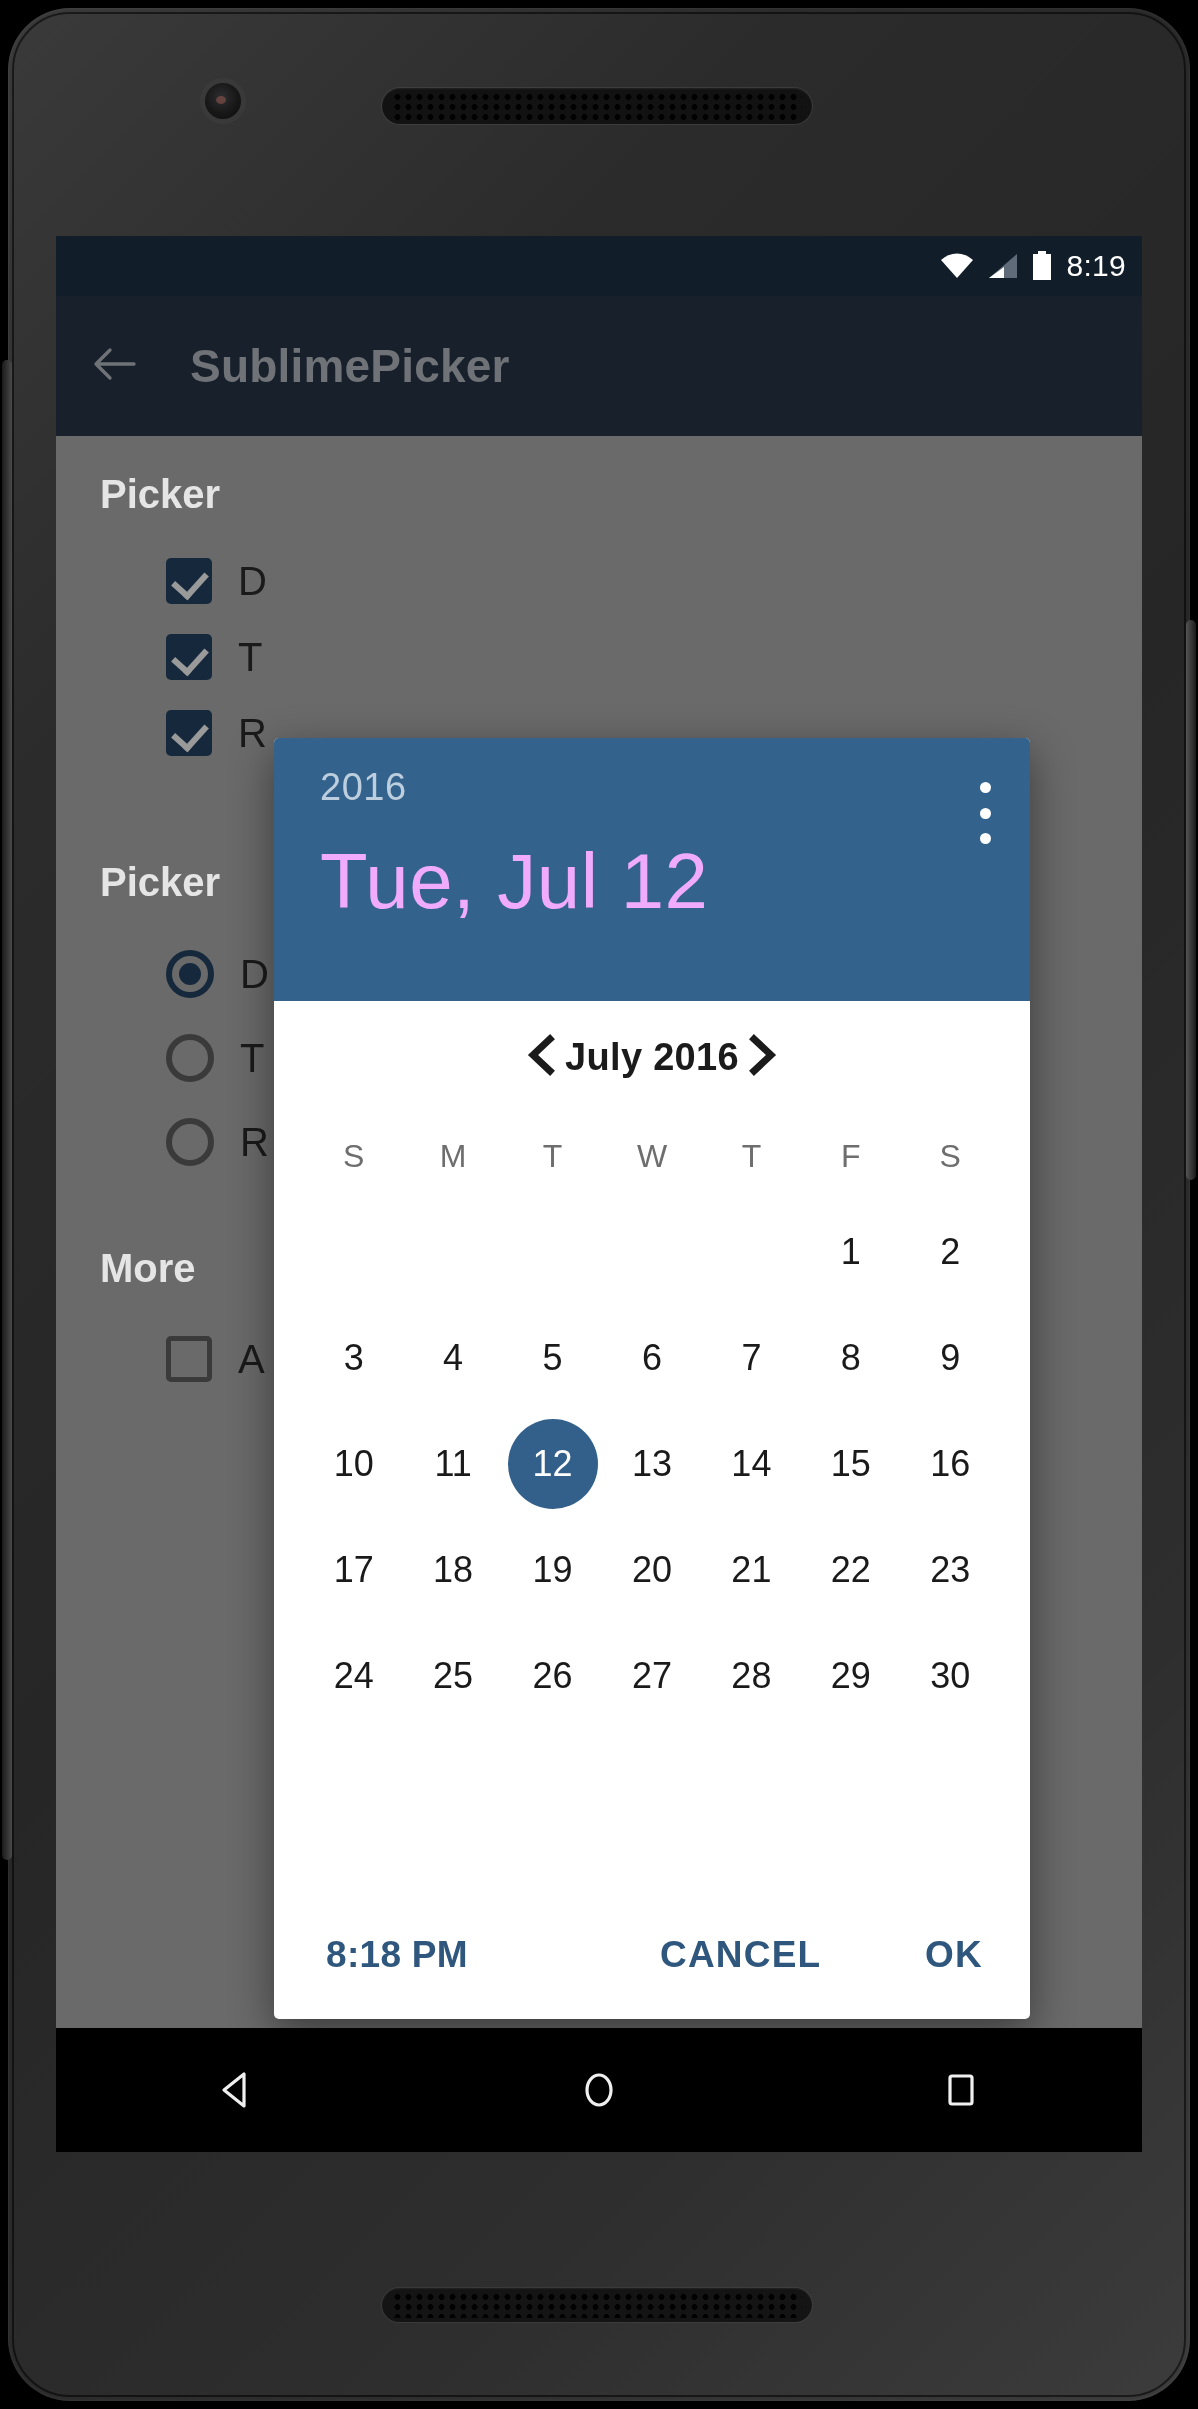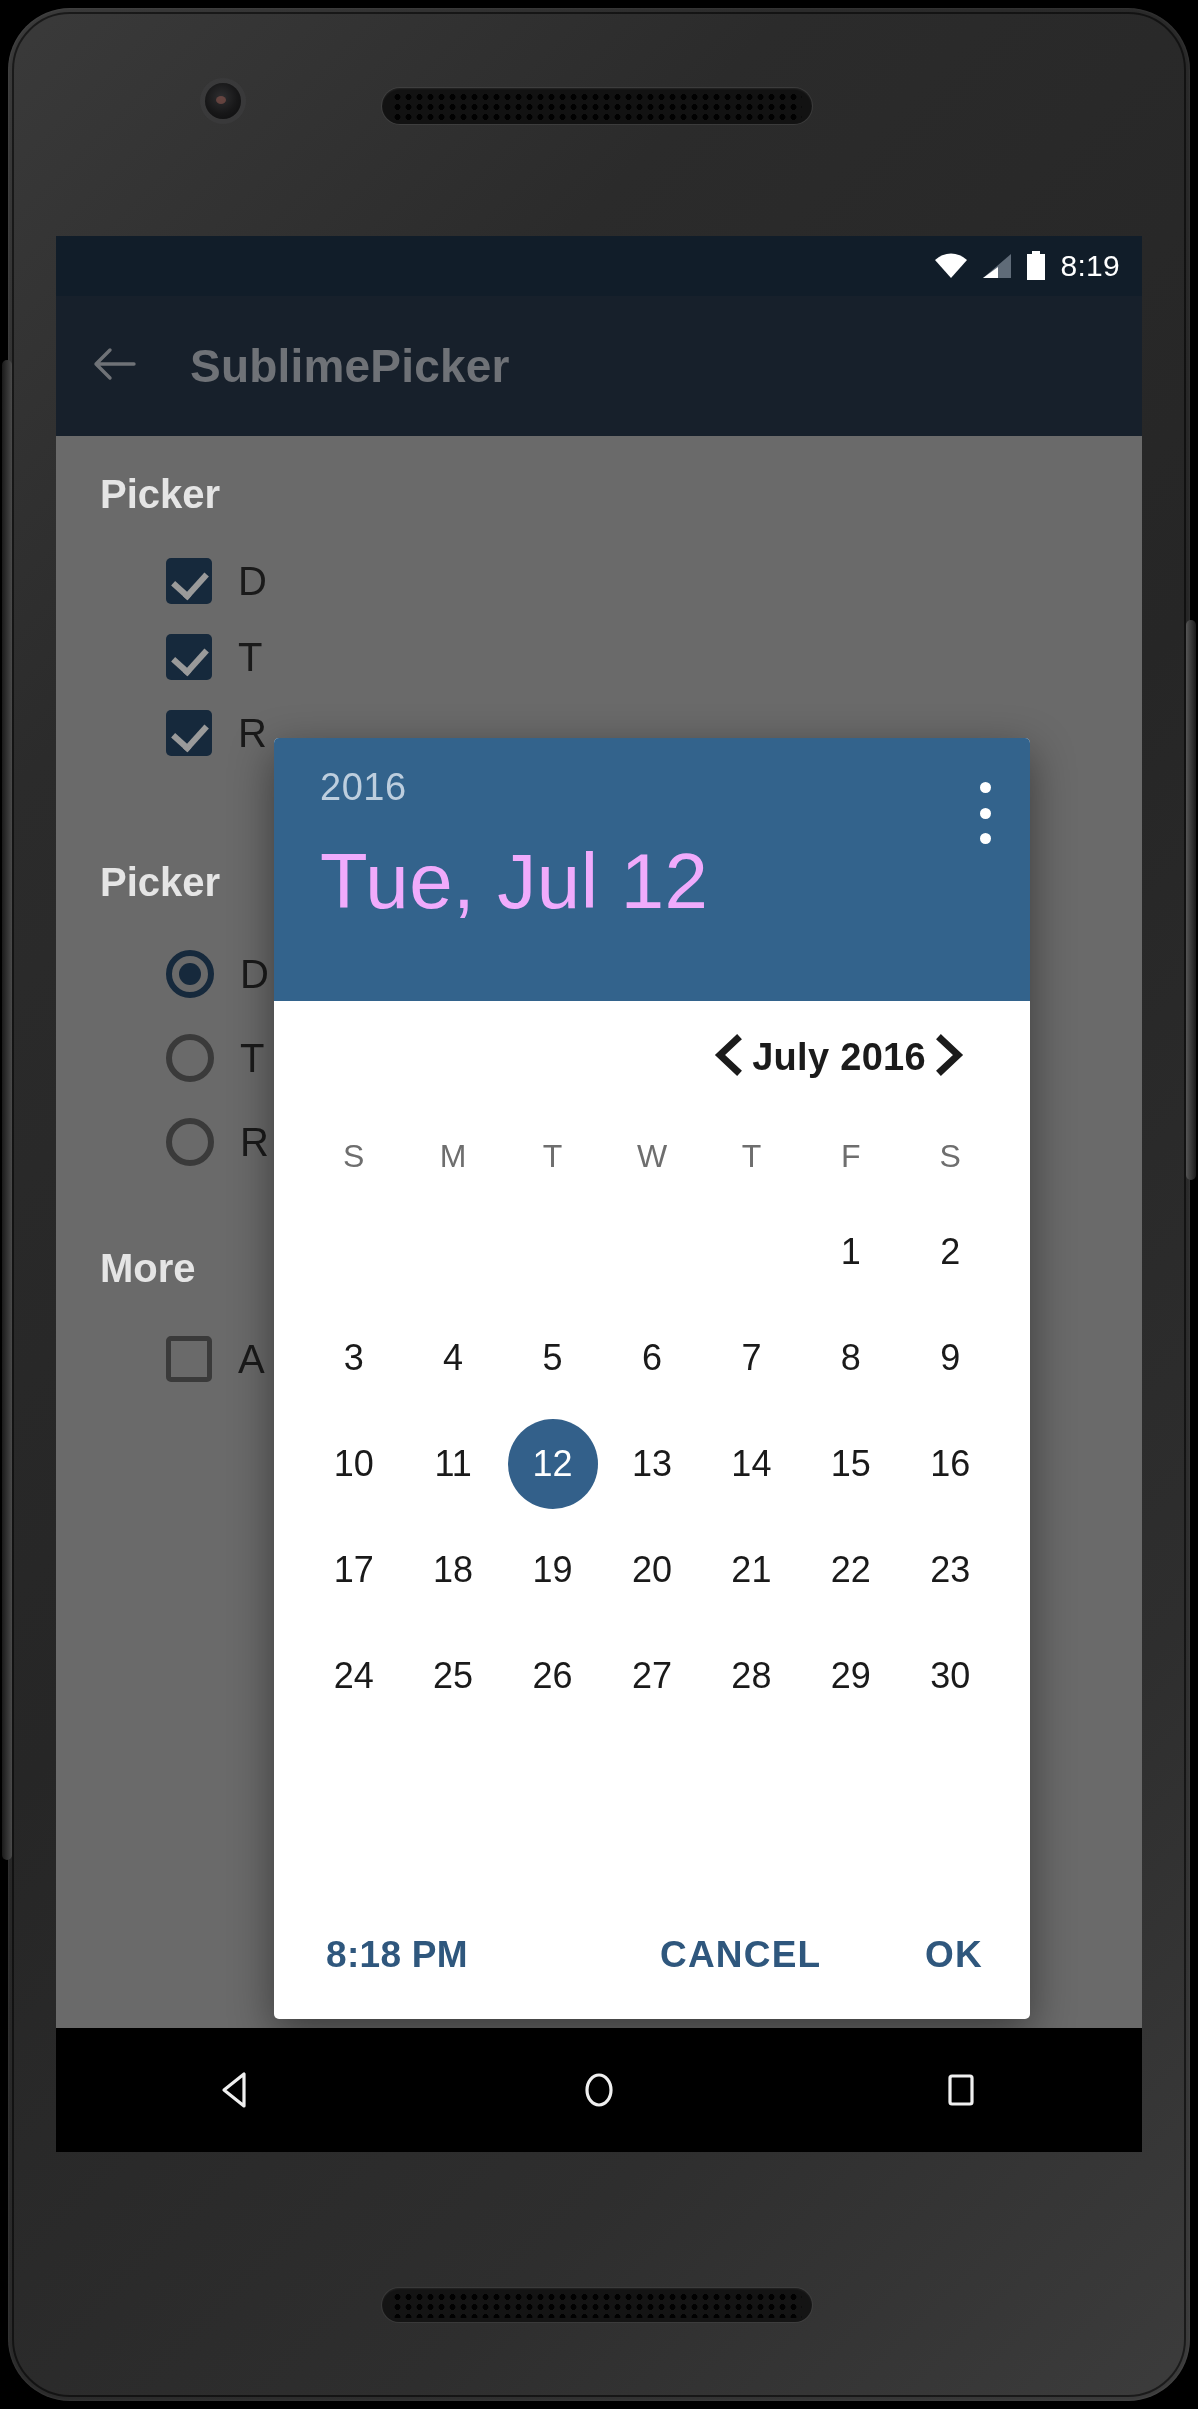--- a/index.html
+++ b/index.html
@@ -94,21 +94,21 @@
     background: #fff;
     overflow: hidden;
   }
 
   
   .statusbar {
     position: absolute; left: 0; top: 0;
     width: 1086px; height: 60px;
     background: #111d29;
     display: flex; align-items: center; justify-content: flex-end;
-    padding-right: 22px;
+    padding-right: 16px;
     gap: 14px;
   }
   .sb-clock {
     color: #ffffff; font-size: 30px; letter-spacing: 0.3px;
     font-family: "Liberation Sans", sans-serif;
   }
   .icon-wifi { width: 34px; height: 26px; display:block; }
   .icon-signal { width: 30px; height: 26px; display:block; }
   .icon-battery { width: 20px; height: 30px; display:block; }
 
@@ -242,21 +242,21 @@
   }
   .overflow-menu i {
     display: block; width: 11px; height: 11px;
     border-radius: 50%; background: #ffffff;
   }
 
   .dlg-body { padding: 0 30px; }
 
   .month-nav {
     height: 112px;
-    display: flex; align-items: center; justify-content: flex-end;
+    display: flex; align-items: center; justify-content: center;
     padding: 0 30px;
   }
   .month-label {
     font-size: 38px;
     font-weight: bold;
     color: #1b1b1b;
     letter-spacing: 0.3px;
   }
   .chev { width: 44px; height: 44px; }
 

